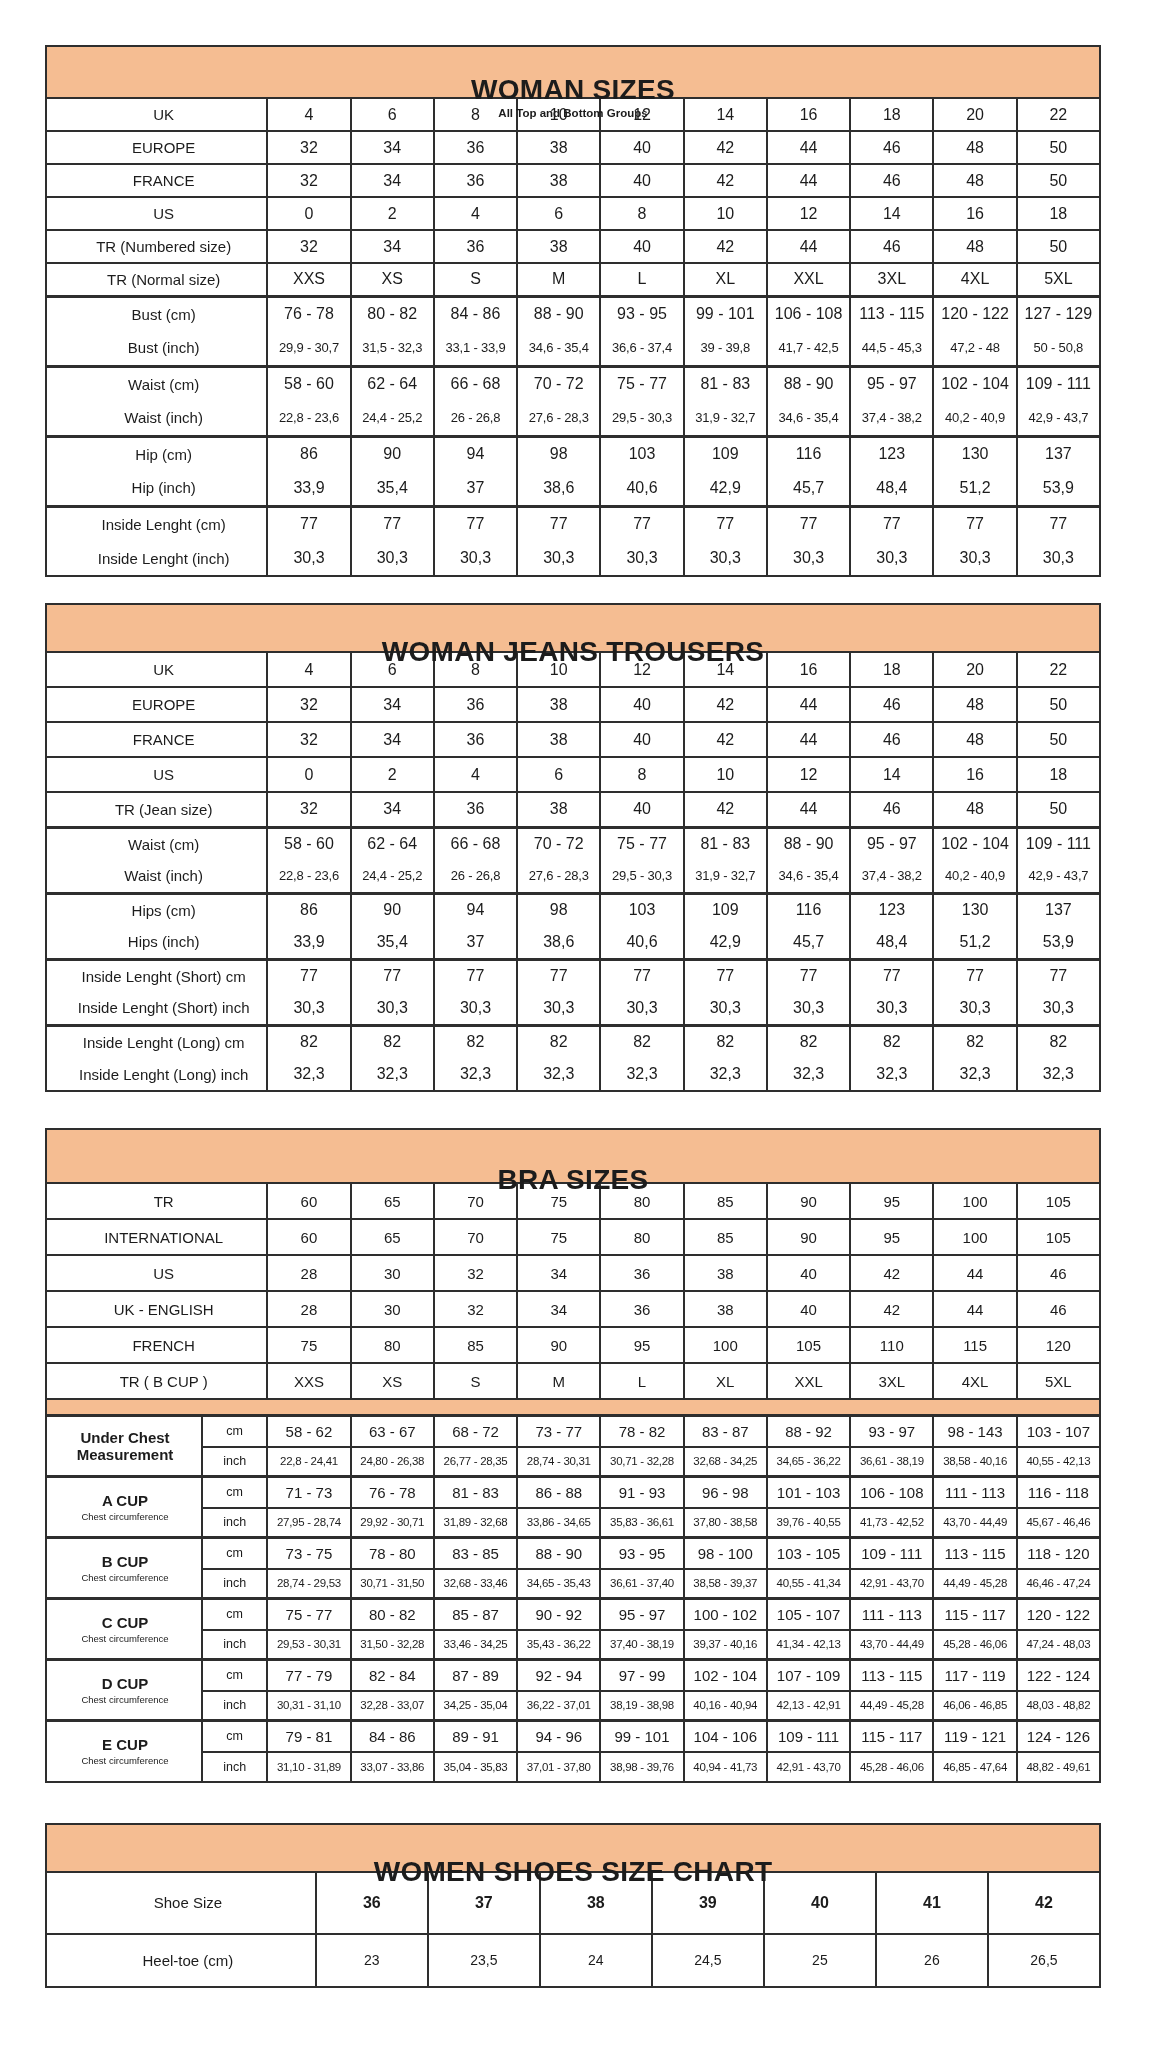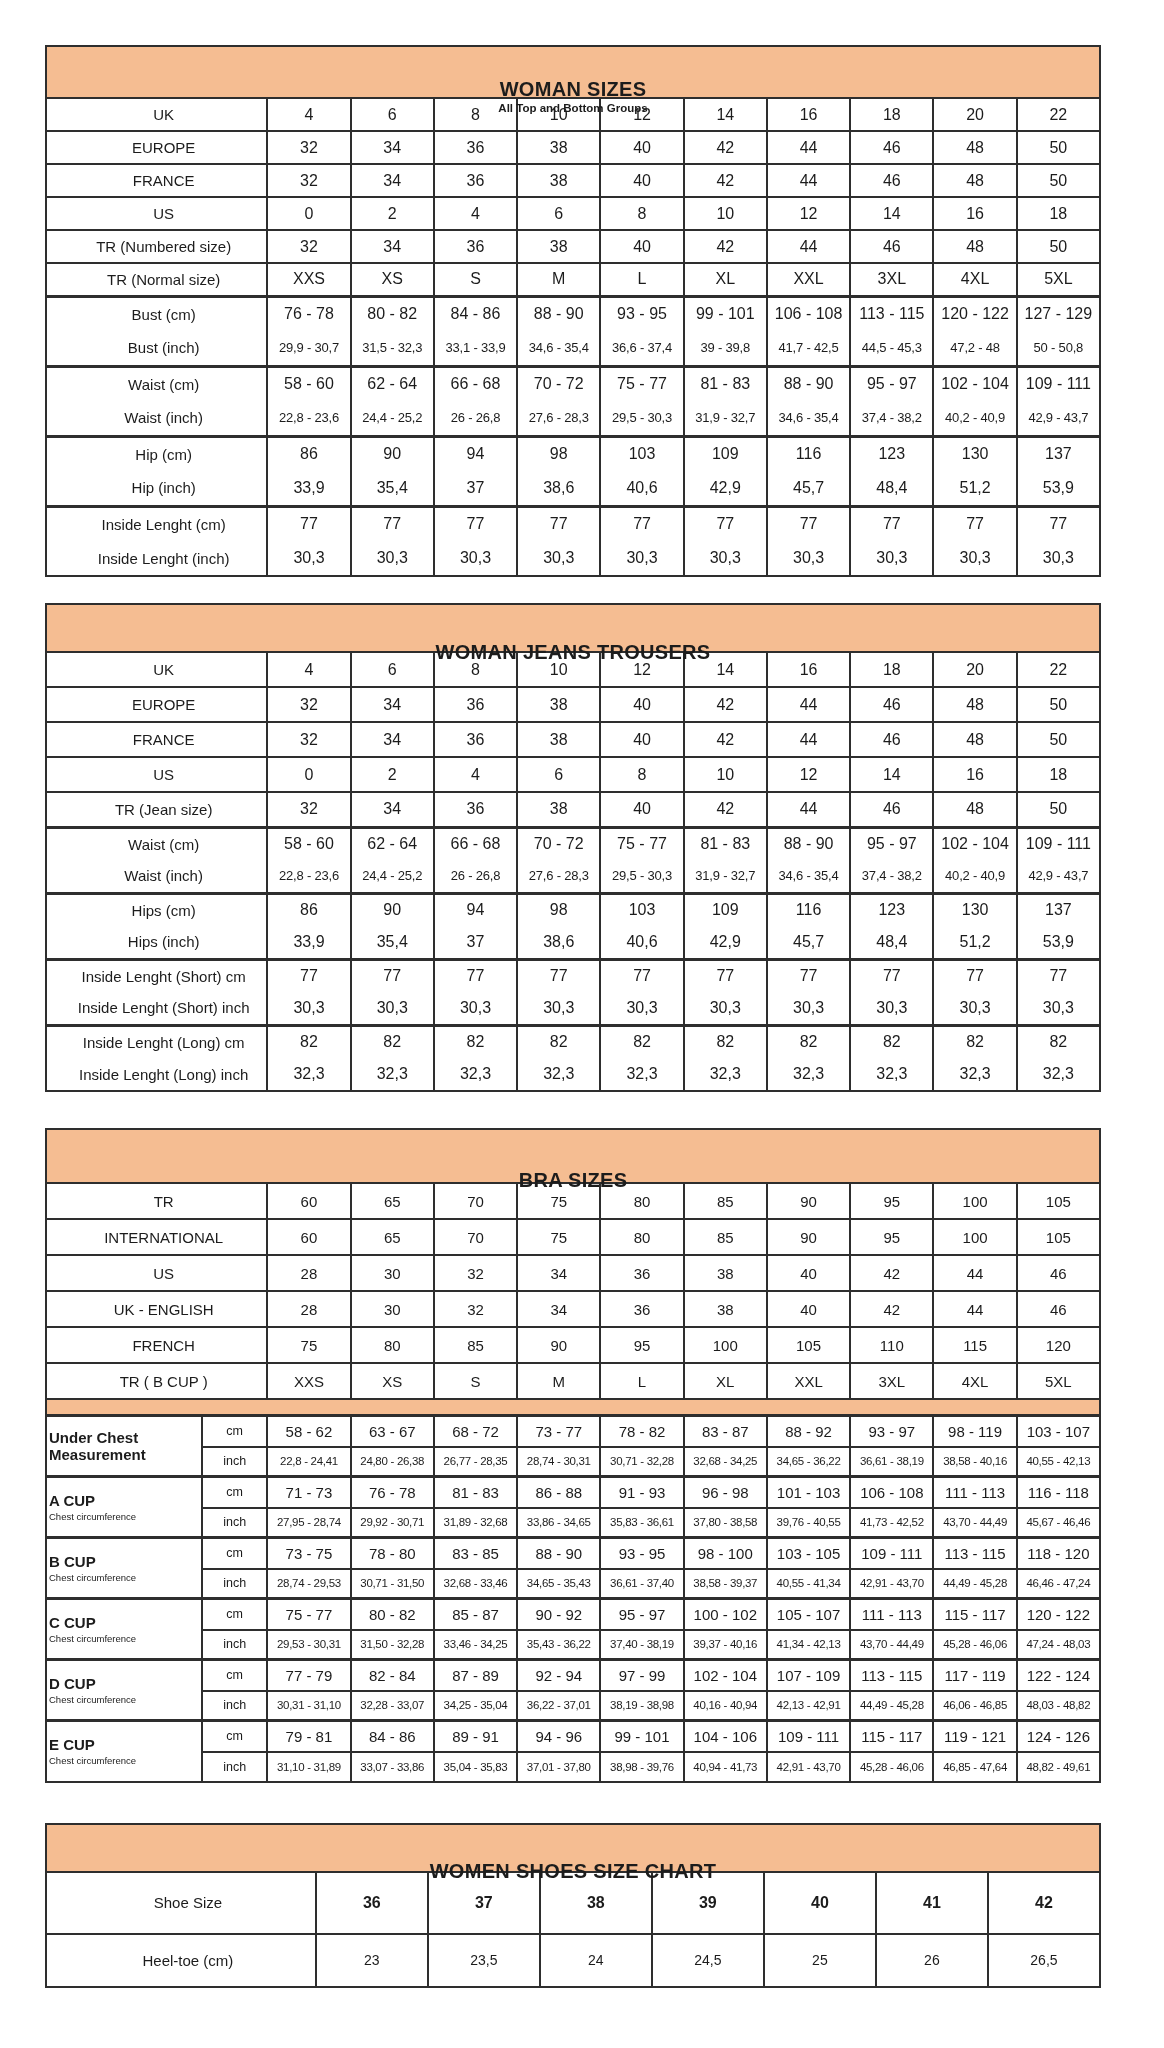--- a/index.html
+++ b/index.html
@@ -21,21 +21,21 @@
     border: 2px solid var(--border, #2e2e2e);
     border-bottom: none;
     display: flex; flex-direction: column;
     align-items: center; justify-content: center;
     text-align: center;
   }
   .t1 .band { height: 52px; }
   .t2 .band { height: 48px; }
   .t3 .band { height: 54px; }
   .t4 .band { height: 48px; }
-  .band-title { font-size: 20px; font-weight: 700; letter-spacing: .3px; margin-top: 48px; }
+  .band-title { font-size: 28px; font-weight: 700; letter-spacing: .3px; margin-top: 48px; }
   .band-sub { font-size: 11.5px; font-weight: 700; margin-top: 1px; }
 
   table.grid {
     width: 100%; border-collapse: collapse; table-layout: fixed;
     border: 2px solid var(--border, #2e2e2e);
   }
   table.grid td {
     border: 2px solid var(--border, #2e2e2e);
     text-align: center; vertical-align: middle;
     white-space: nowrap; overflow: hidden;
@@ -59,21 +59,21 @@
 
   .strip {
     height: 14px; background: var(--peach, #F5BD92);
     border-left: 2px solid var(--border, #2e2e2e);
     border-right: 2px solid var(--border, #2e2e2e);
   }
 
   
   .bracup tr.cup-top td { height: 31px; border-top-width: 3px; }
   .bracup tr.cup-bot td { height: 30px; }
-  .bracup td.cuplab { text-align: left; padding-left: 2px; vertical-align: middle; }
+  .bracup td.cuplab { text-align: center; padding-left: 2px; vertical-align: middle; }
   .cupname { font-weight: 700; font-size: 15px; line-height: 17px; white-space: normal; }
   .cupsub { font-size: 9.5px; margin-top: 2px; color: #222; }
   .bracup td.unit { font-weight: 400; font-size: 12.5px; }
   .bracup td.cupcm { font-size: 15px; }
   .bracup td.cupinch { font-size: 11.5px; letter-spacing: -0.3px; margin-left: 45px; }
 
   
   .shoesgrid tr.shoes-r1 td { height: 62px; }
   .shoesgrid tr.shoes-r2 td { height: 53px; }
   .shoesgrid td.b { font-weight: 700; font-size: 16px; }
@@ -604,21 +604,21 @@
             </td>
             <td class="unit">cm</td>
             <td class="val cupcm">58 - 62</td>
             <td class="val cupcm">63 - 67</td>
             <td class="val cupcm">68 - 72</td>
             <td class="val cupcm">73 - 77</td>
             <td class="val cupcm">78 - 82</td>
             <td class="val cupcm">83 - 87</td>
             <td class="val cupcm">88 - 92</td>
             <td class="val cupcm">93 - 97</td>
-            <td class="val cupcm">98 - 119</td>
+            <td class="val cupcm">98 - 143</td>
             <td class="val cupcm">103 - 107</td>
           </tr>
           <tr class="cup-bot">
             <td class="unit">inch</td>
             <td class="val cupinch">22,8 - 24,41</td>
             <td class="val cupinch">24,80 - 26,38</td>
             <td class="val cupinch">26,77 - 28,35</td>
             <td class="val cupinch">28,74 - 30,31</td>
             <td class="val cupinch">30,71 - 32,28</td>
             <td class="val cupinch">32,68 - 34,25</td>

